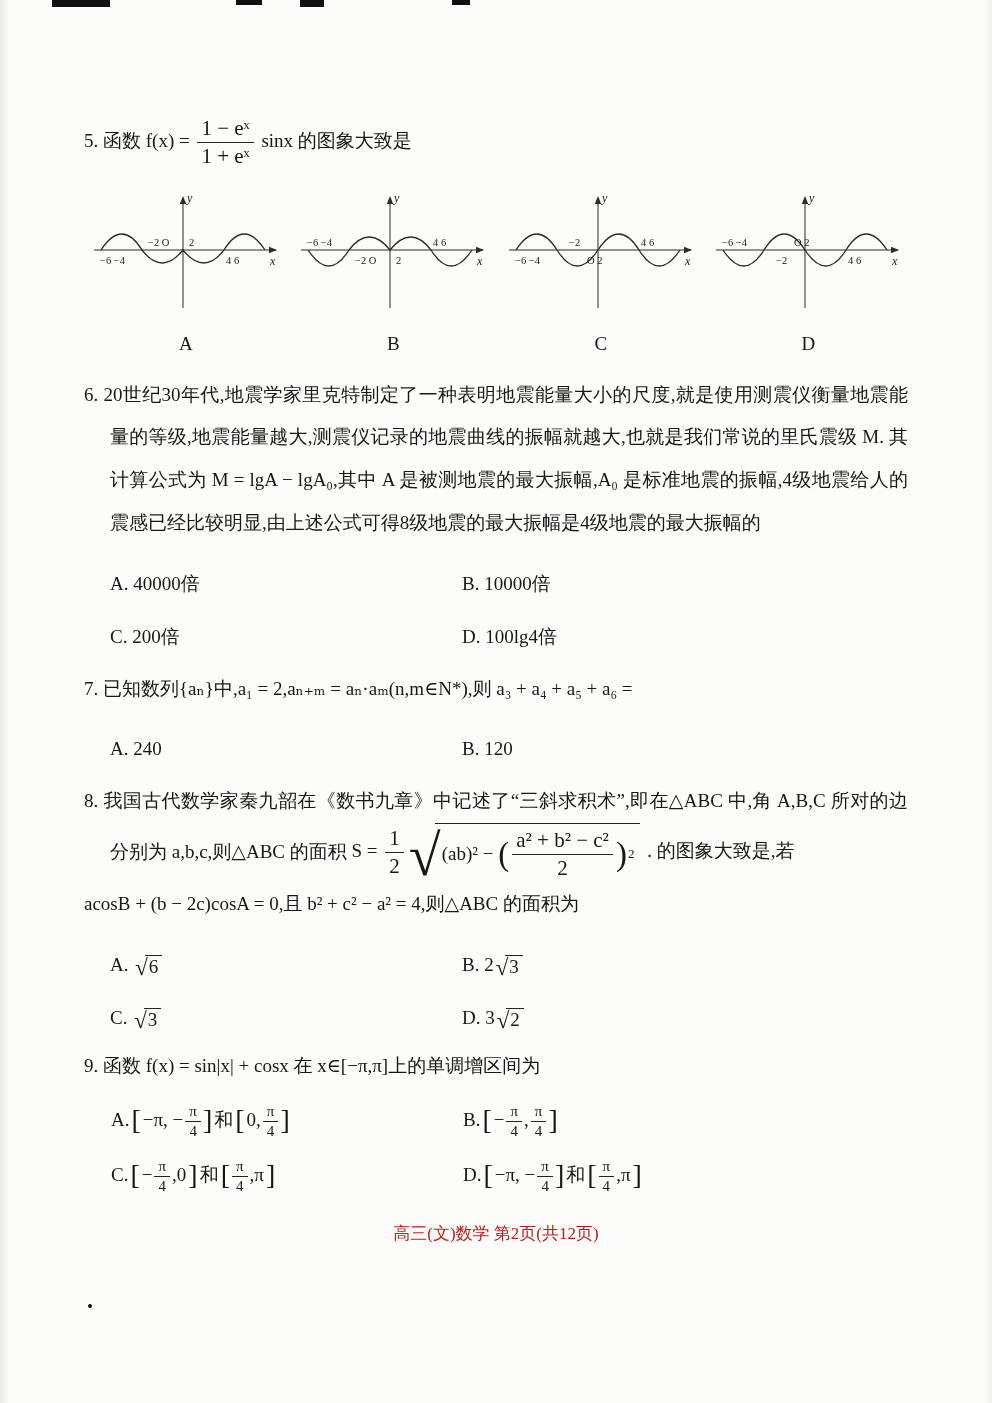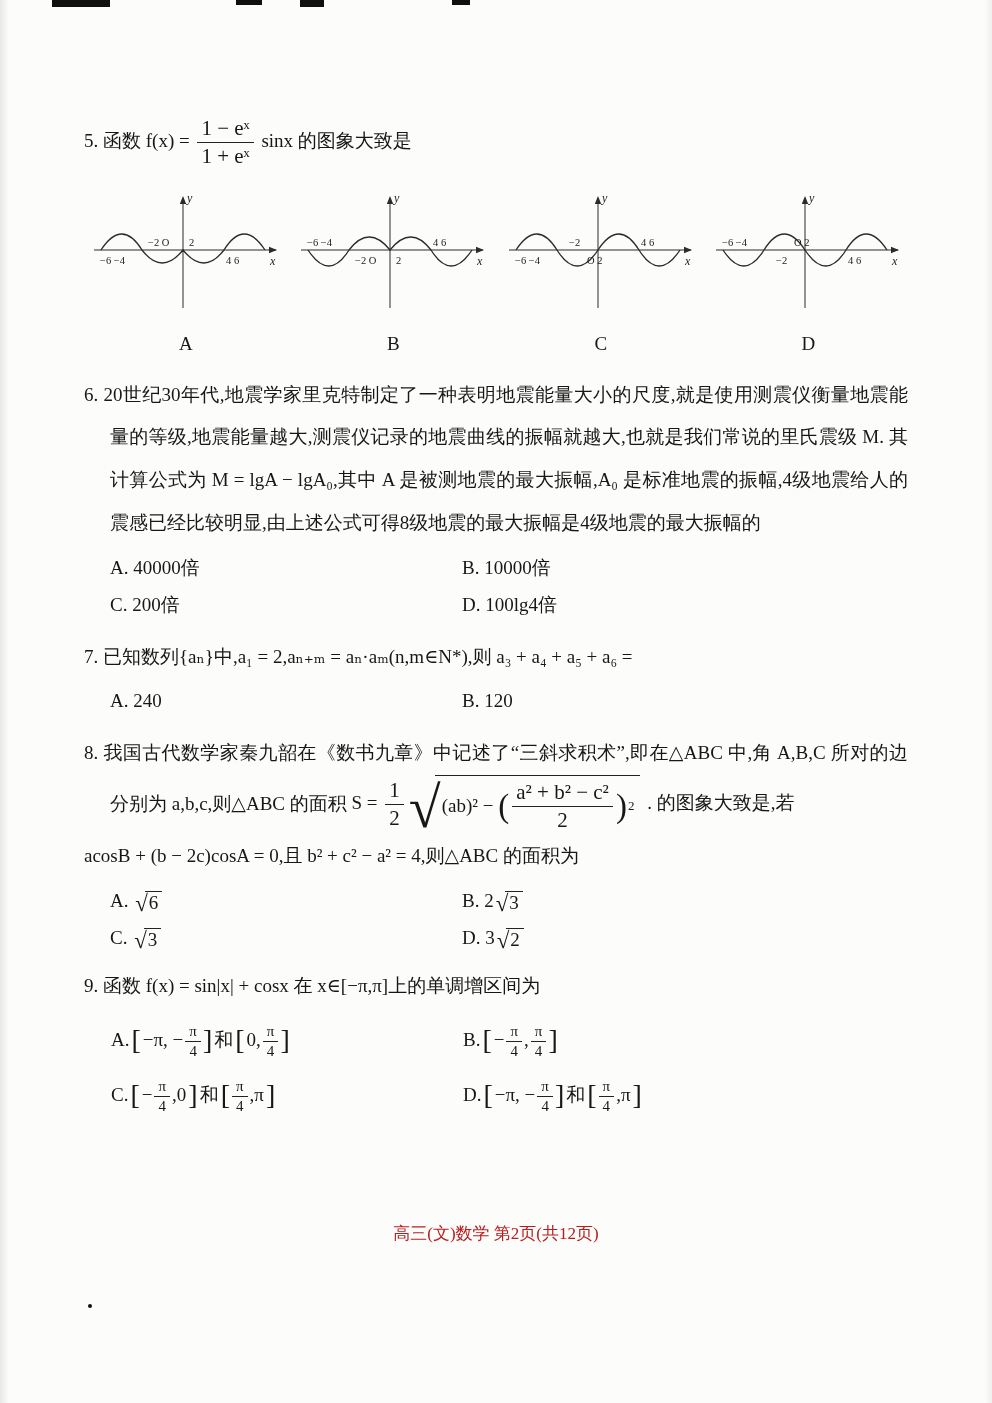--- a/index.html
+++ b/index.html
@@ -47,21 +47,21 @@
   .graph-row{display:flex;gap:8px;margin:16px 0 0 2px}
   .panel{width:200px;text-align:center}
   .panel figcaption{font-size:19px;line-height:1.4;margin-top:2px}
   .ax{stroke:#2b2b2b;stroke-width:1}
   .curve{fill:none;stroke:#2b2b2b;stroke-width:1.3}
   .ah{fill:#2b2b2b}
   .tick{font-size:10.5px;fill:#1b1b1b;font-family:"Liberation Serif","DejaVu Serif",serif}
   .axlbl{font-size:12px;font-style:italic;fill:#1b1b1b;font-family:"Liberation Serif","DejaVu Serif",serif}
 
   
-  .orow{display:flex;padding-left:26px;margin-top:8px;line-height:1.55}
+  .orow{display:flex;padding-left:26px;margin-top:24px;line-height:1.55}
   .orow .o1{width:352px}
   .orow9{display:flex;padding-left:26px;margin-top:12px;align-items:center}
   .orow9 .o1{width:352px}
   .opt9 > span{margin:0 1px}
 
   .mt{margin-top:16px}
   .mts{margin-top:12px}
 
   .footer{position:absolute;left:0;right:0;top:1222px;text-align:center;font-size:17px;color:#b91c1c}
 </style>

